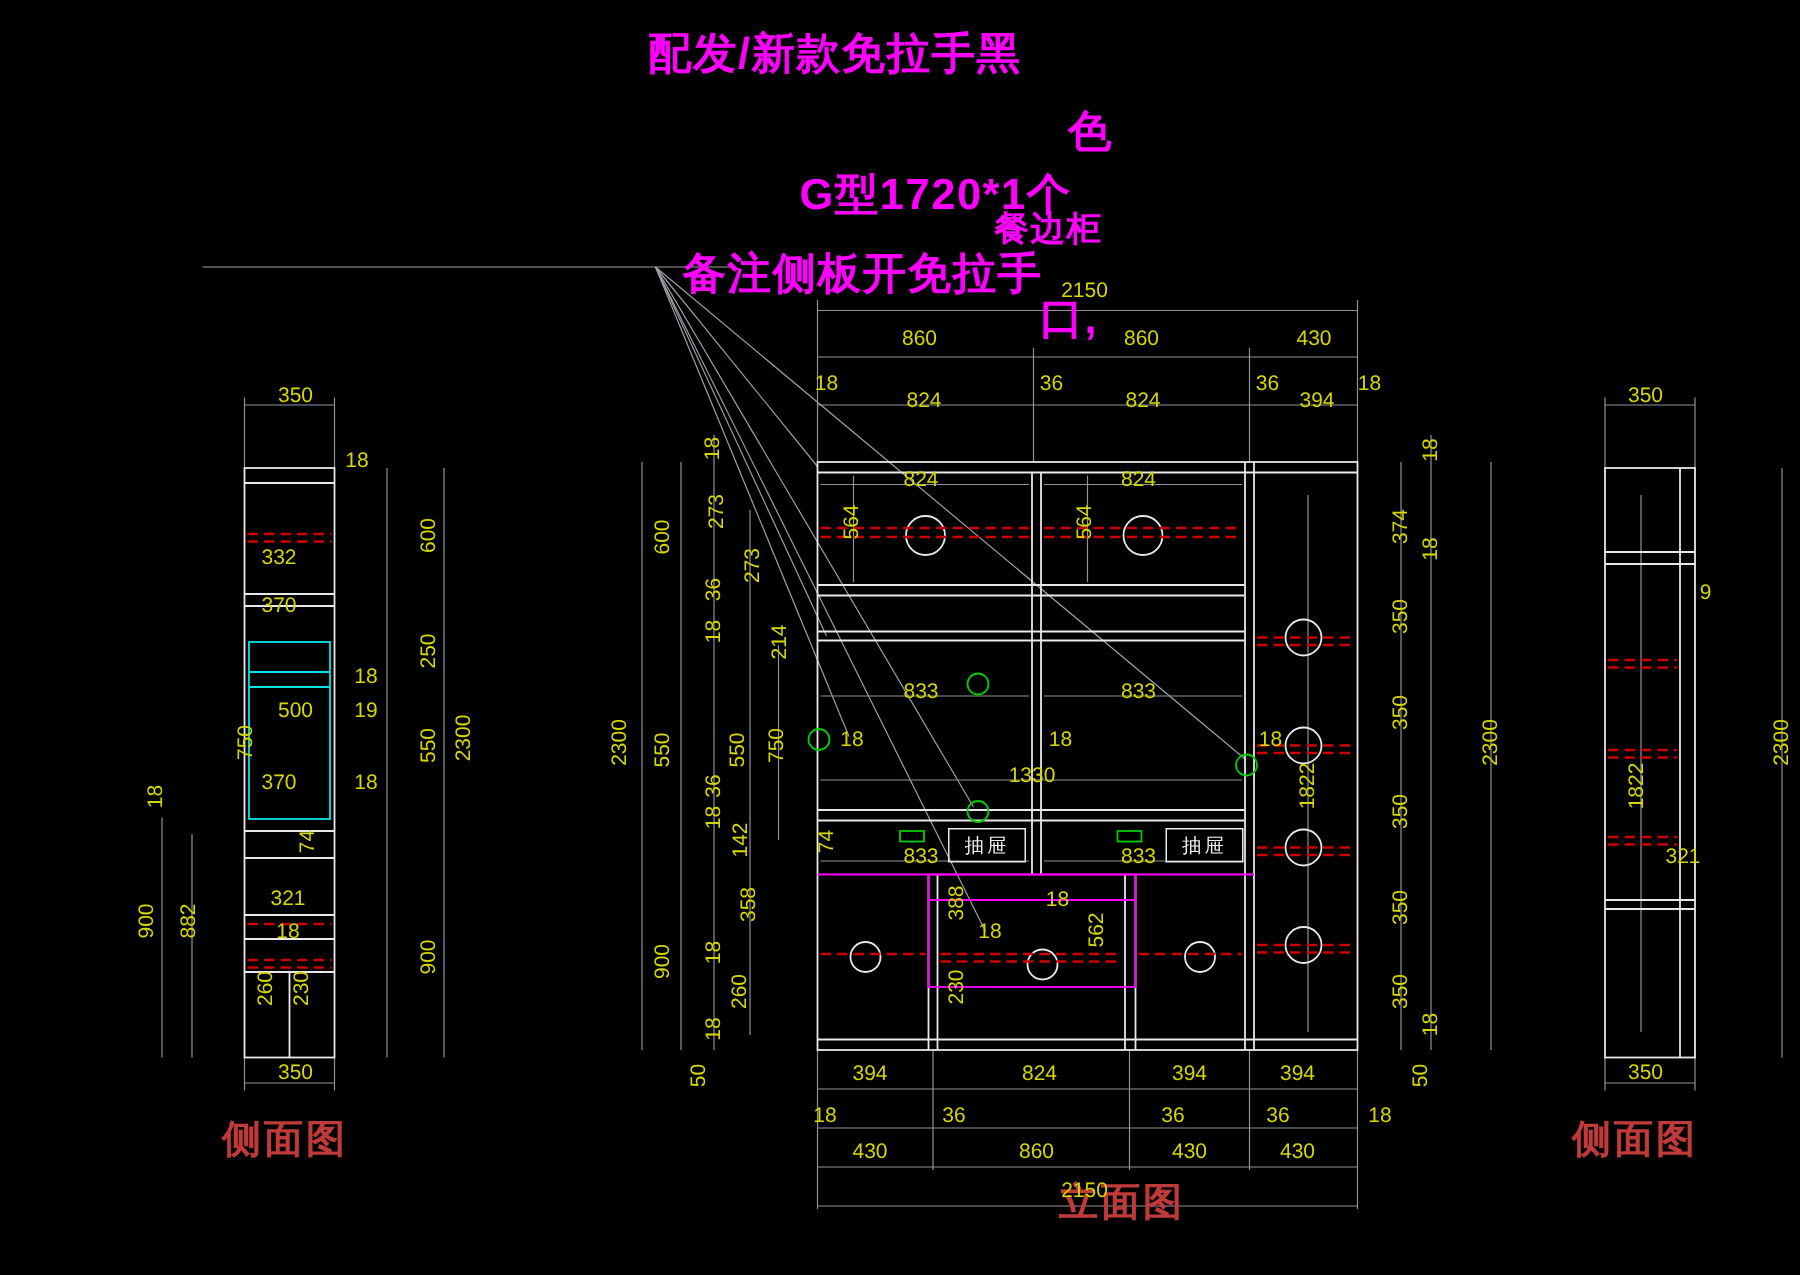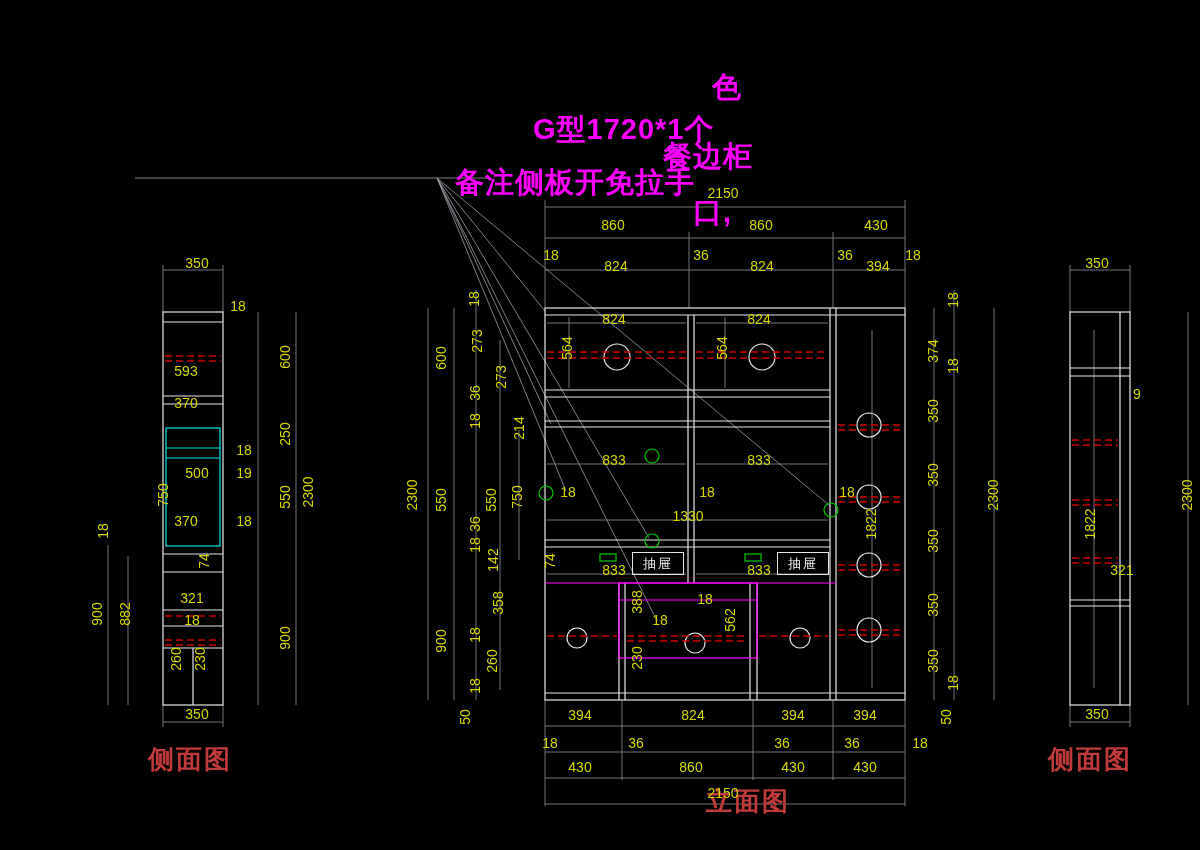--- a/index.html
+++ b/index.html
@@ -209,38 +209,39 @@
     <g class="g-red">
       <line x1="1072" y1="440" x2="1118" y2="440"></line>
       <line x1="1072" y1="445" x2="1118" y2="445"></line>
       <line x1="1072" y1="500" x2="1118" y2="500"></line>
       <line x1="1072" y1="505" x2="1118" y2="505"></line>
       <line x1="1072" y1="558" x2="1118" y2="558"></line>
       <line x1="1072" y1="563" x2="1118" y2="563"></line>
     </g>
   </svg>
 
+  <div class="abs title-text" style="left:432px; top:16px;  font-size:29px;">配发/新款免拉手黑</div>
   <div class="abs title-text" style="left:712px; top:68px;  font-size:29px;">色</div>
   <div class="abs title-text" style="left:533px; top:110px; font-size:29px;">G型1720*1个</div>
-  <div class="abs title-text" style="left:663px; top:137px; font-size:29px;">餐边柜</div>
+  <div class="abs title-text" style="left:663px; top:137px; font-size:23px;">餐边柜</div>
   <div class="abs title-text" style="left:455px; top:163px; font-size:29px;">备注侧板开免拉手</div>
   <div class="abs title-text" style="left:693px; top:193px; font-size:29px;">口,</div>
 
 
   <div class="abs view-label" style="left:148px;  top:742px;">侧面图</div>
   <div class="abs view-label" style="left:678px;  top:784px;margin-left:28px;">立面图</div>
   <div class="abs view-label" style="left:1048px; top:742px;">侧面图</div>
 
   <div class="drawer-box" style="left:632px; top:552px; width:52px; height:23px;">抽屉</div>
   <div class="drawer-box" style="left:777px; top:552px; width:52px; height:23px;">抽屉</div>
 
   <div id="dim-layer">
       <span class="dim" style="left: 197px; top: 263px;">350</span>
       <span class="dim" style="left: 238px; top: 306px;">18</span>
-      <span class="dim" style="left: 186px; top: 371px;">593</span>
+      <span class="dim" style="left: 186px; top: 371px;">332</span>
       <span class="dim rot" style="left: 285px; top: 357px;">600</span>
       <span class="dim" style="left: 186px; top: 403px;">370</span>
       <span class="dim rot" style="left: 285px; top: 434px;">250</span>
       <span class="dim" style="left: 244px; top: 450px;">18</span>
       <span class="dim" style="left: 197px; top: 473px;">500</span>
       <span class="dim" style="left: 244px; top: 473px;">19</span>
       <span class="dim rot" style="left: 163px; top: 495px;">750</span>
       <span class="dim rot" style="left: 285px; top: 497px;">550</span>
       <span class="dim rot" style="left: 308px; top: 492px;">2300</span>
       <span class="dim" style="left: 186px; top: 521px;">370</span>

